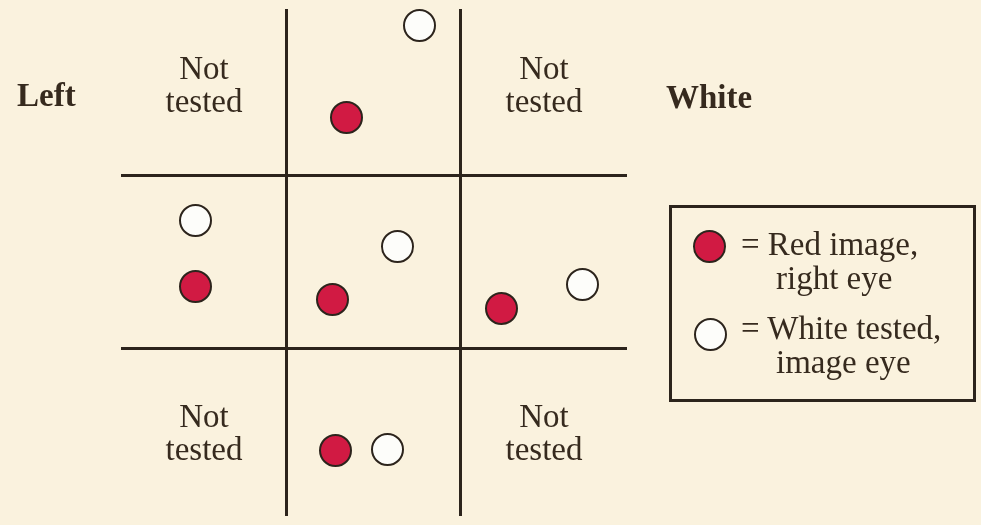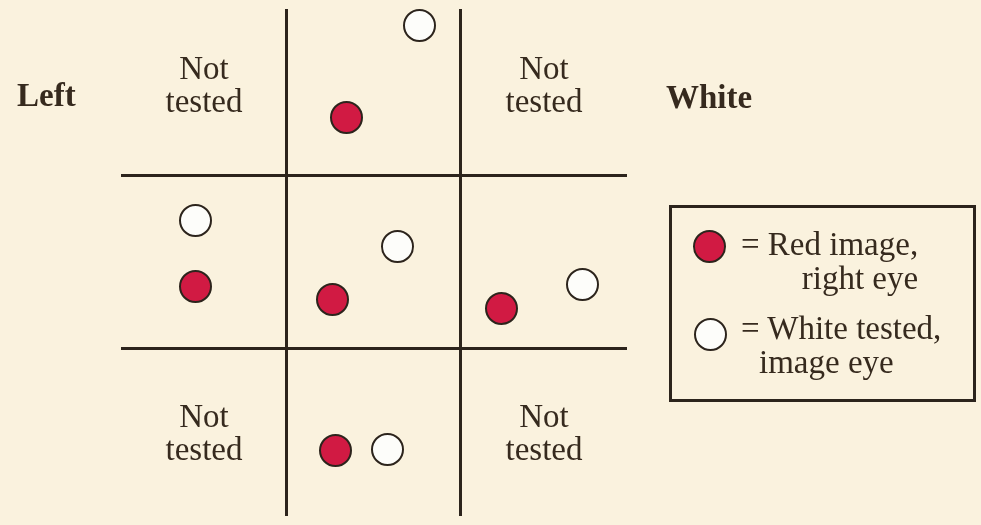--- a/index.html
+++ b/index.html
@@ -69,23 +69,23 @@
   }
   .legend-dot-red   { left: 20.5px; top: 21.5px; }
   .legend-dot-white { left: 21.5px; top: 109.5px; }
   .legend-text {
     position: absolute;
     left: 69px;
     font-size: 33px;
     line-height: 34px;
     white-space: nowrap;
   }
-  #legend-text-1 { top: 19px; text-align: right; }
+  #legend-text-1 { top: 19px; }
   #legend-text-2 { top: 103px; }
-  .legend-line2 { margin-left: 18px; }
+  .legend-line2 { margin-left: 35px; }
 </style>
 </head>
 <body>
 
 <div id="figure-canvas">
 
   <div id="vline-left" class="gridline vline"></div>
   <div id="vline-right" class="gridline vline"></div>
   <div id="hline-top" class="gridline hline"></div>
   <div id="hline-bottom" class="gridline hline"></div>

